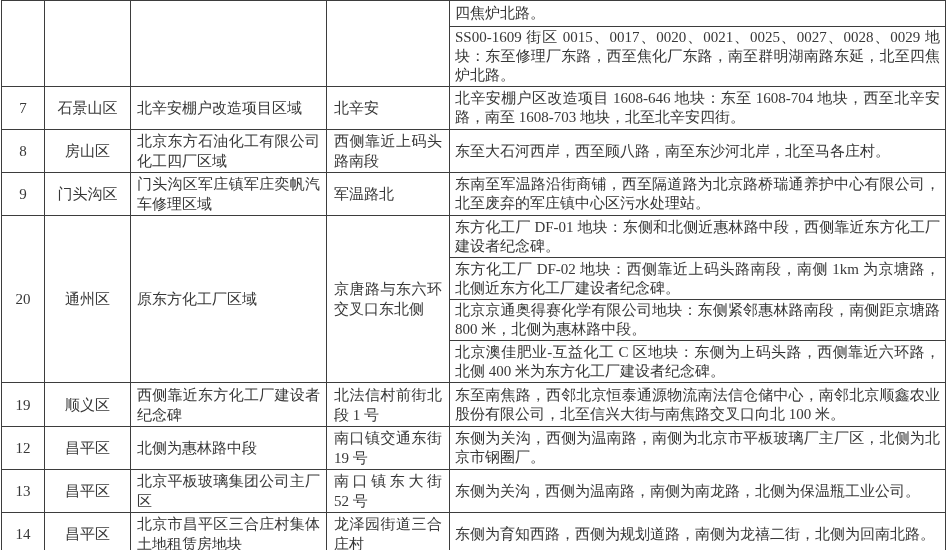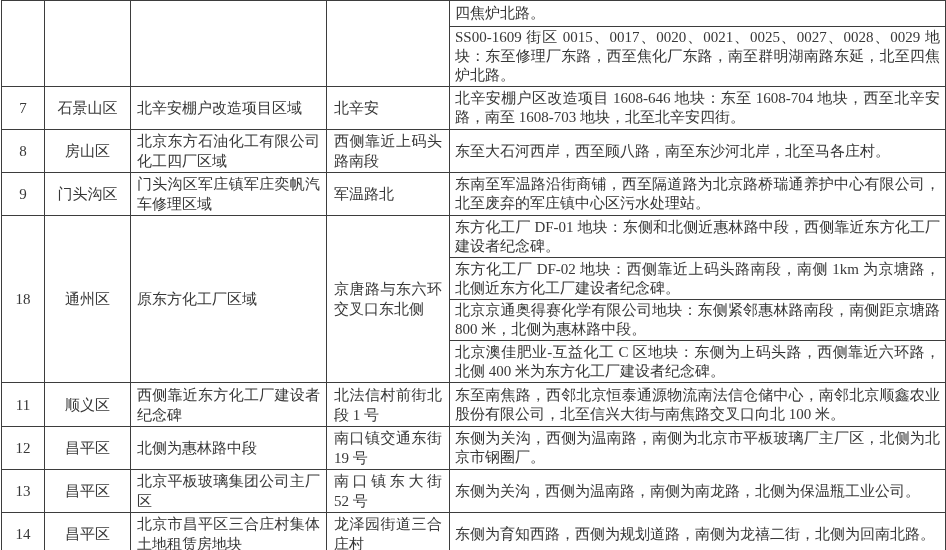--- a/index.html
+++ b/index.html
@@ -72,38 +72,38 @@
 
     <tr style="height:43px">
       <td class="seq">9</td>
       <td class="dist">门头沟区</td>
       <td class="area">门头沟区军庄镇军庄奕帆汽车修理区域</td>
       <td class="loc">军温路北</td>
       <td class="bound">东南至军温路沿街商铺，西至隔道路为北京路桥瑞通养护中心有限公司，北至废弃的军庄镇中心区污水处理站。</td>
     </tr>
 
     <tr style="height:42px">
-      <td class="seq" rowspan="4">18</td>
+      <td class="seq" rowspan="4">20</td>
       <td class="dist" rowspan="4">通州区</td>
       <td class="area" rowspan="4">原东方化工厂区域</td>
       <td class="loc" rowspan="4">京唐路与东六环交叉口东北侧</td>
       <td class="bound">东方化工厂 DF-01 地块：东侧和北侧近惠林路中段，西侧靠近东方化工厂建设者纪念碑。</td>
     </tr>
     <tr style="height:42px">
       <td class="bound">东方化工厂 DF-02 地块：西侧靠近上码头路南段，南侧 1km 为京塘路，北侧近东方化工厂建设者纪念碑。</td>
     </tr>
     <tr style="height:41px">
       <td class="bound">北京京通奥得赛化学有限公司地块：东侧紧邻惠林路南段，南侧距京塘路 800 米，北侧为惠林路中段。</td>
     </tr>
     <tr style="height:42px">
       <td class="bound">北京澳佳肥业-互益化工 C 区地块：东侧为上码头路，西侧靠近六环路，北侧 400 米为东方化工厂建设者纪念碑。</td>
     </tr>
 
     <tr style="height:44px">
-      <td class="seq">11</td>
+      <td class="seq">19</td>
       <td class="dist">顺义区</td>
       <td class="area">西侧靠近东方化工厂建设者纪念碑</td>
       <td class="loc">北法信村前街北段 1 号</td>
       <td class="bound">东至南焦路，西邻北京恒泰通源物流南法信仓储中心，南邻北京顺鑫农业股份有限公司，北至信兴大街与南焦路交叉口向北 100 米。</td>
     </tr>
 
     <tr style="height:43px">
       <td class="seq">12</td>
       <td class="dist">昌平区</td>
       <td class="area">北侧为惠林路中段</td>

